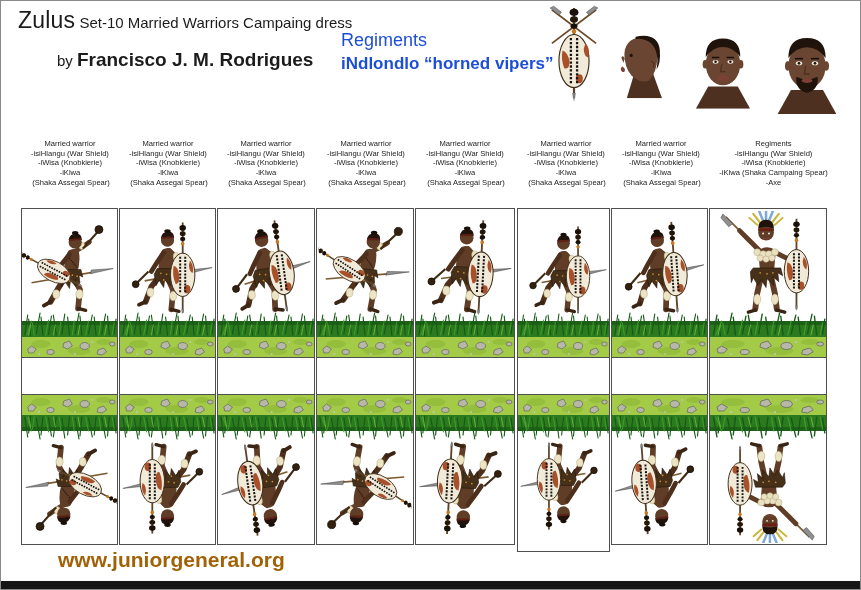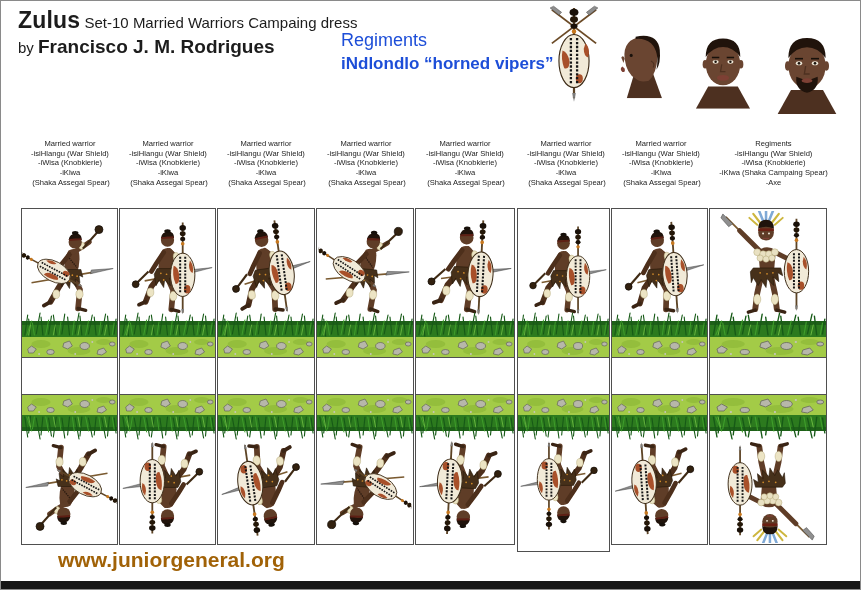--- a/index.html
+++ b/index.html
@@ -3,22 +3,22 @@
 <meta charset="utf-8">
 <style>
   html,body{margin:0;padding:0;background:#d8d8d8;font-family:"Liberation Sans","DejaVu Sans",sans-serif;}
   #page{position:relative;width:861px;height:590px;background:#fff;margin:0 auto;overflow:hidden;}
   .frame{position:absolute;inset:0;border:1px solid #8a8a8a;pointer-events:none;z-index:50;}
   .black-bar{position:absolute;left:1px;right:1px;bottom:1px;height:8px;background:#161616;z-index:51;}
 
   
   .title-block{position:absolute;left:18px;top:7px;color:#1c1c1c;white-space:nowrap;}
   .t1{font-size:15px;}
-  .t1 .zulus{font-size:23px;font-weight:bold;letter-spacing:.2px;}
-  .t2{font-size:15px;margin-top:2px;}
+  .t1 .zulus{font-size:23px;font-weight:normal;letter-spacing:.2px;}
+  .t2{font-size:15px;margin-top:15px;text-align:center;}
   .t2 .author{font-size:19px;font-weight:bold;}
   .regiments{position:absolute;left:341px;top:30px;width:232px;text-align:left;color:#1d4ed8;}
   .regiments .reg-label{font-size:18px;}
   .regiments .reg-name{font-size:17px;font-weight:bold;margin-top:3px;white-space:nowrap;}
 
   .art{position:absolute;}
   .art svg{width:100%;height:100%;display:block;}
   .emblem{left:543px;top:2px;width:62px;height:104px;}
   .head1{left:607px;top:20px;width:66px;height:84px;}
   .head2{left:686px;top:26px;width:74px;height:84px;}

